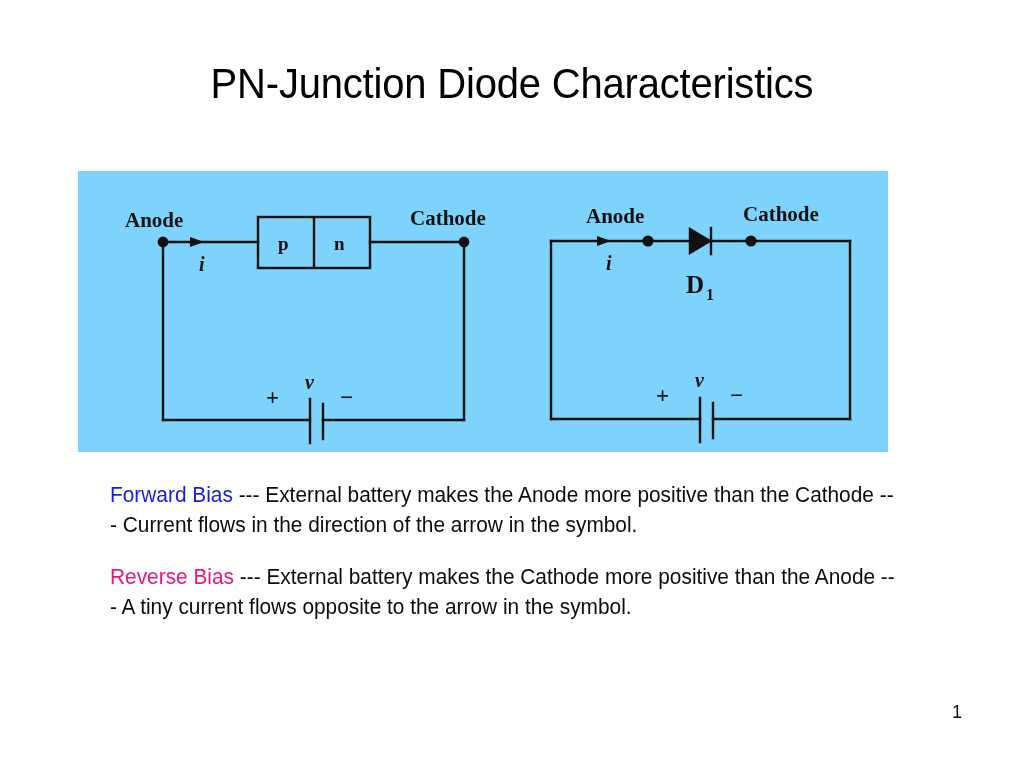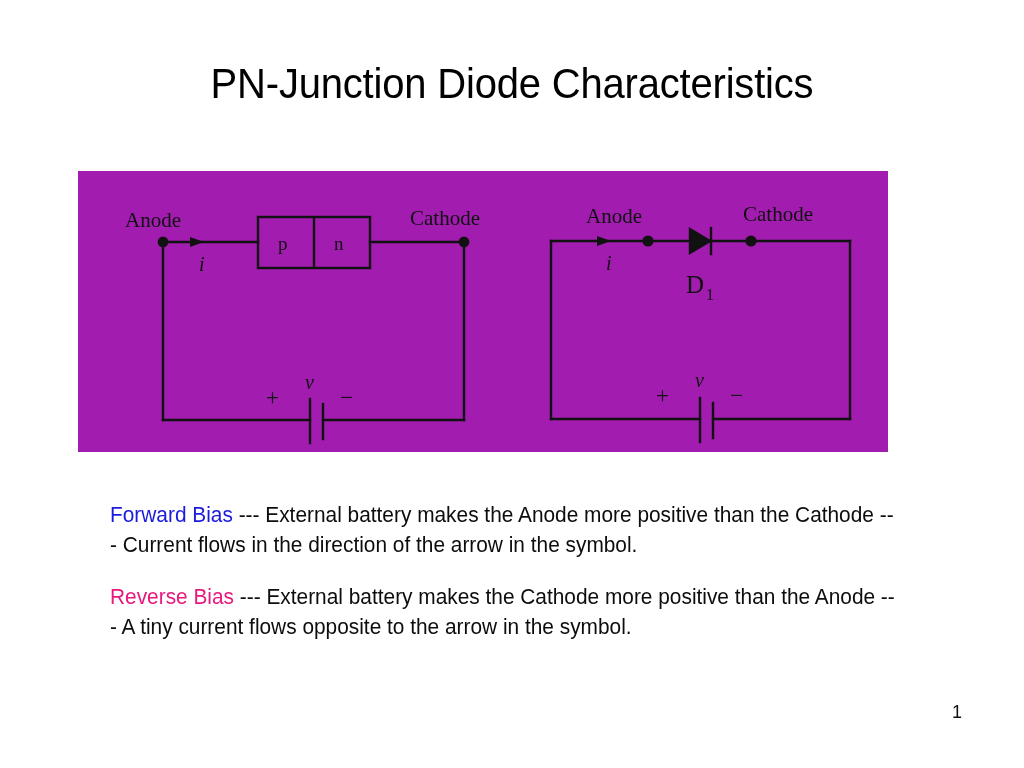--- a/index.html
+++ b/index.html
@@ -35,21 +35,22 @@
     line-height: 1.1;
   }
 
   
   .figure-panel {
     position: absolute;
     left: 78px;
     top: 171px;
     width: 810px;
     height: 281px;
-    background: #a21caf;
+    background: #7dd3fc;
+    font-weight: bold;
   }
   .figure-panel svg {
     display: block;
     width: 810px;
     height: 281px;
   }
   .fig-label {
     font-family: "Liberation Serif", serif;
     font-size: 21px;
     fill: #101010;
@@ -95,21 +96,21 @@
     fill: none;
   }
   .solid-fill {
     fill: #111111;
   }
 
   
   .body-block {
     position: absolute;
     left: 110px;
-    top: 500px;
+    top: 480px;
     width: 810px;
   }
   .para {
     font-family: "Liberation Sans", sans-serif;
     font-size: 21.5px;
     line-height: 30px;
     color: #0d0d0d;
     margin: 0 0 22px 0;
     transform: scaleX(0.97);
     transform-origin: left top;

